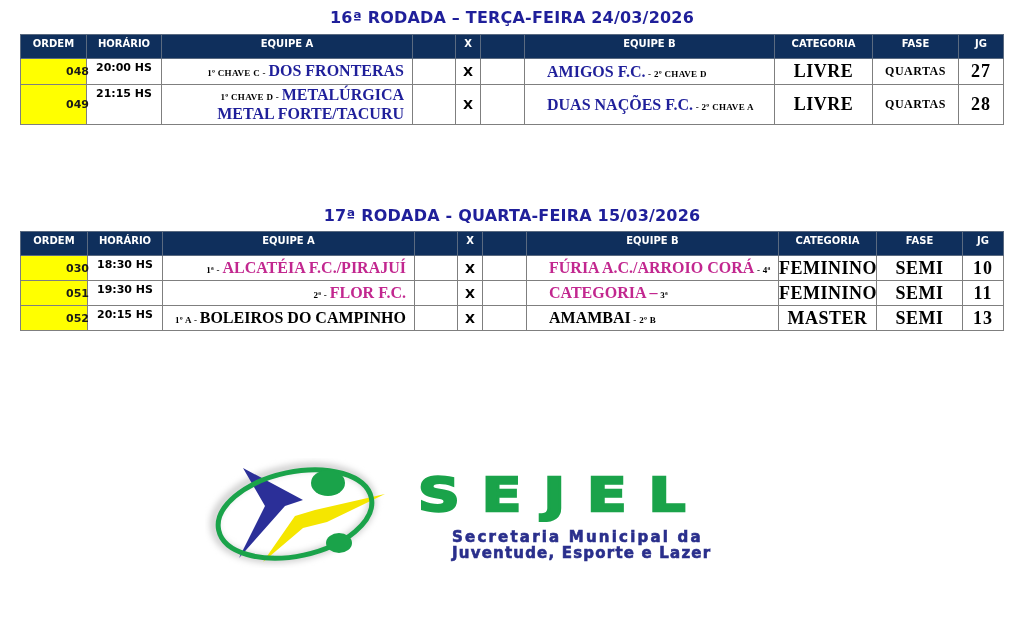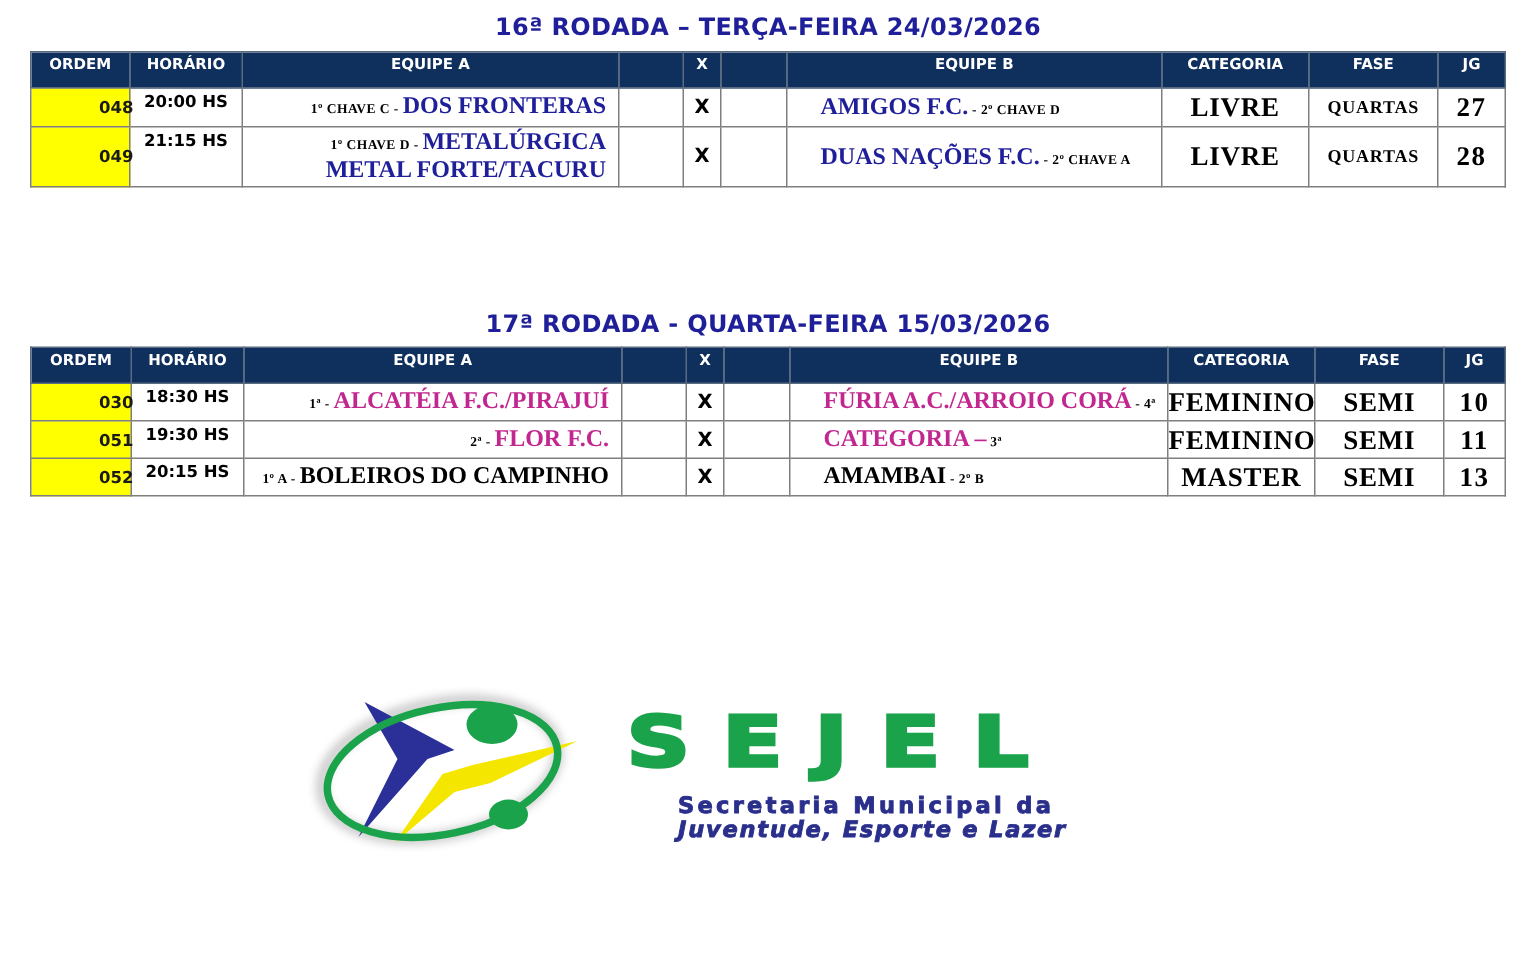--- a/index.html
+++ b/index.html
@@ -214,13 +214,13 @@
 
   <polygon points="180,36 122,64 98,70 58,104 90,58 110,52" fill="#f5e600"></polygon>
 
   <ellipse cx="90" cy="56" rx="78" ry="42" fill="none" stroke="#1aa34a" stroke-width="5" transform="rotate(-12 90 56)"></ellipse>
   <ellipse cx="123" cy="25" rx="17" ry="13" fill="#1aa34a"></ellipse>
   <ellipse cx="134" cy="85" rx="13" ry="10" fill="#1aa34a"></ellipse>
 </svg>
 
 <div class="sejel-word">SEJEL</div>
 <div class="sejel-sub" style="top:529px; letter-spacing:2.2px;">Secretaria  Municipal  da</div>
-<div class="sejel-sub" style="top:545px; letter-spacing:1.2px;font-style:italic;">Juventude, Esporte e Lazer</div>
+<div class="sejel-sub" style="top:545px; letter-spacing:1.2px;">Juventude, Esporte e Lazer</div>
 
 </body></html>

